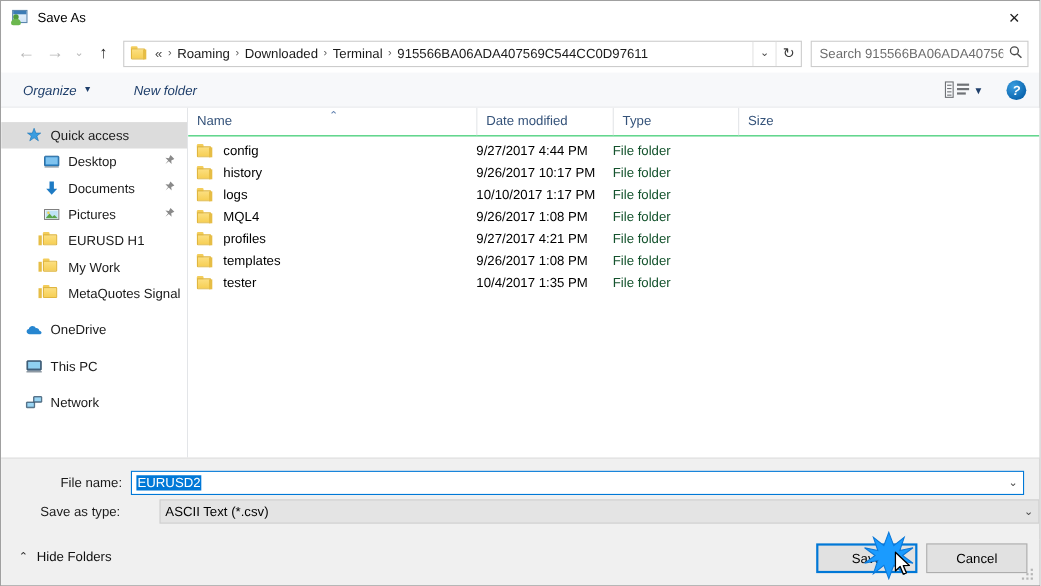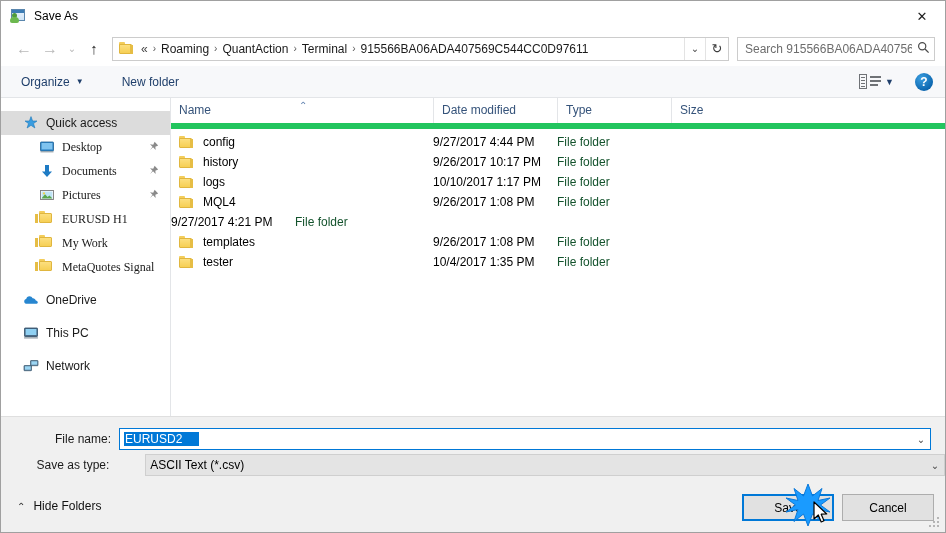--- a/index.html
+++ b/index.html
@@ -200,20 +200,21 @@
   .toolbar {
     position: absolute;
     left: 0; top: 65px;
     width: 100%;
     height: 32px;
     background: #f7f8fa;
     border-bottom: 1px solid #e3e5e8;
     display: flex;
     align-items: center;
     box-sizing: border-box;
+    font-style: italic;
   }
   .tb-item {
     font-size: 12px;
     color: #1f3f6b;
     padding: 4px 8px;
     display: flex;
     align-items: center;
     gap: 6px;
   }
   .tb-item.organize { margin-left: 12px; }
@@ -304,21 +305,21 @@
     position: relative;
   }
   .nav-item .pin {
     position: absolute;
     right: 12px;
     color: #8a8a8a;
     font-size: 11px;
     transform: rotate(45deg);
   }
   .lvl0 { padding-left: 22px; }
-  .lvl1 { padding-left: 38px; font-family: Liberation Serif, serif; }
+  .lvl1 { padding-left: 38px; }
   .group-gap { height: 9px; }
 
   
   .folder {
     position: relative;
     width: 15px; height: 13px;
   }
   .folder .tab {
     position: absolute;
     left: 0; top: 0;
@@ -344,21 +345,21 @@
 
   
   .filelist {
     flex: 1;
     background: #ffffff;
     position: relative;
     overflow: hidden;
   }
   .col-head {
     height: 25px;
-    border-bottom: 6px solid #22c55e;
+    border-bottom: 1px solid #22c55e;
     display: flex;
     align-items: center;
     position: relative;
     background: #ffffff;
   }
   .col-head .ch {
     font-size: 12px;
     color: #35537a;
     height: 25px;
     line-height: 25px;
@@ -445,21 +446,21 @@
     flex: 1;
     font-size: 12px;
     padding-left: 4px;
     color: #000;
     white-space: nowrap;
     overflow: hidden;
   }
   .combo.filename .val .sel {
     background: #0078d7;
     color: #ffffff;
-    padding: 1px 17px 2px 1px;
+    padding: 1px 1px 2px 1px;
     text-align: right;
   }
   .combo .arrow {
     width: 18px;
     text-align: center;
     font-size: 10px;
     color: #4a4a4a;
   }
 
   
@@ -555,21 +556,21 @@
             <div class="tab"></div>
             <div class="main"></div>
             <div class="fold"></div>
           </div>
       </div>
       <div class="crumbs">
         <span class="crumb lead">«</span>
         <span class="sep">›</span>
         <span class="crumb">Roaming</span>
         <span class="sep">›</span>
-        <span class="crumb">QuantAction</span>
+        <span class="crumb">Downloaded</span>
         <span class="sep">›</span>
         <span class="crumb">Terminal</span>
         <span class="sep">›</span>
         <span class="crumb">915566BA06ADA407569C544CC0D97611</span>
       </div>
       <div class="addr-drop">⌄</div>
       <div class="addr-refresh">↻</div>
     </div>
 
     <div class="searchbox">
@@ -790,20 +791,28 @@
                 <span class="main"></span>
                 <span class="fold"></span>
               </span>
             <span>MQL4</span>
           </div>
           <div class="c-date">9/26/2017 1:08 PM</div>
           <div class="c-type">File folder</div>
           <div class="c-size"></div>
         </div>
         <div class="row">
+          <div class="c-name">
+            <span class="folder">
+                <span class="tab"></span>
+                <span class="main"></span>
+                <span class="fold"></span>
+              </span>
+            <span>profiles</span>
+          </div>
           <div class="c-date">9/27/2017 4:21 PM</div>
           <div class="c-type">File folder</div>
           <div class="c-size"></div>
         </div>
         <div class="row">
           <div class="c-name">
             <span class="folder">
                 <span class="tab"></span>
                 <span class="main"></span>
                 <span class="fold"></span>

